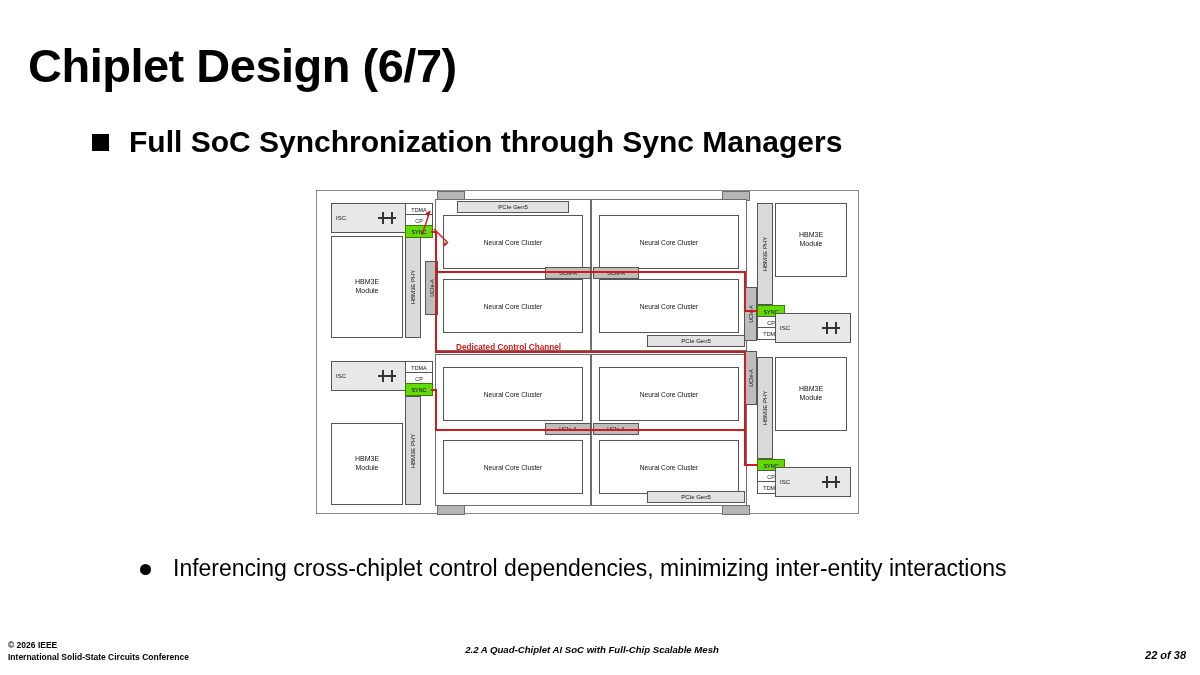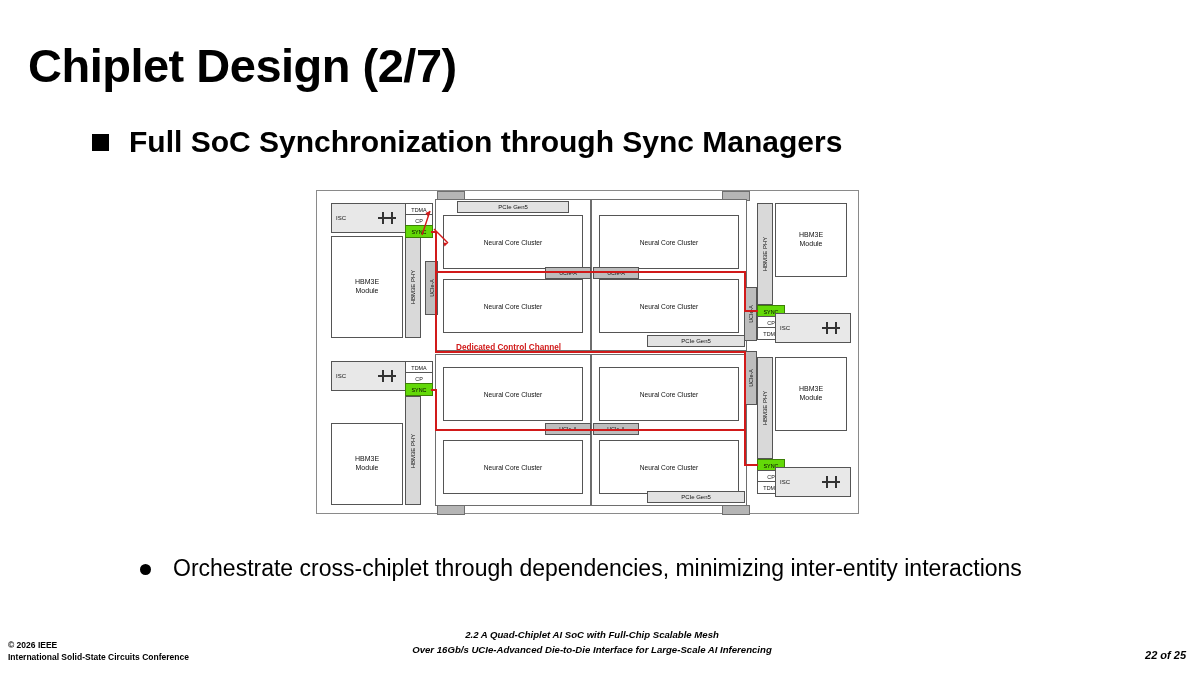--- a/index.html
+++ b/index.html
@@ -117,21 +117,21 @@
   .foot-right{
     position:absolute;right:14px;bottom:14px;font-size:11px;
     font-weight:bold;font-style:italic;
   }
 </style>
 </head>
 <body>
 
 <div class="slide">
 
-  <div class="title">Chiplet Design (2/7)</div>
+  <div class="title">Chiplet Design (6/7)</div>
 
   <div class="bullet1">
     <span class="sq"></span>
     <span class="txt">Full SoC Synchronization through Sync Managers</span>
   </div>
 
   <div class="figure">
 
     <div class="grayblk" style="left:120px;top:0px;width:26px;height:8px;"></div>
     <div class="grayblk" style="left:405px;top:0px;width:26px;height:8px;"></div>
@@ -300,26 +300,25 @@
       <path d="M18 12 l-4.5 2 l2.5 3.5 z" fill="#d11a1a"></path>
       <path d="M22 30 L36 44" stroke="#d11a1a" stroke-width="1.4" fill="none"></path>
       <path d="M36 44 l-5 -0.5 l1.6 4 z" fill="#d11a1a"></path>
     </svg>
 
     <div class="dcc" style="left:126px;top:152px;padding-left:13px;">Dedicated Control Channel</div>
   </div>
 
   <div class="sub" style="left:140px;top:555px;width:980px;">
     <span class="dot"></span>
-    <span class="txt">Orchestrate cross-chiplet through dependencies, minimizing inter-entity interactions</span>
+    <span class="txt">Inferencing cross-chiplet control dependencies, minimizing inter-entity interactions</span>
   </div>
 
   <div class="foot-left">
     <div>© 2026 IEEE</div>
     <div>International Solid-State Circuits Conference</div>
   </div>
   <div class="foot-center">
     <div>2.2 A Quad-Chiplet AI SoC with Full-Chip Scalable Mesh</div>
-    <div>Over 16Gb/s UCIe-Advanced Die-to-Die Interface for Large-Scale AI Inferencing</div>
-  </div>
-  <div class="foot-right">22 of 25</div>
+  </div>
+  <div class="foot-right">22 of 38</div>
 
 </div>
 
 </body></html>

